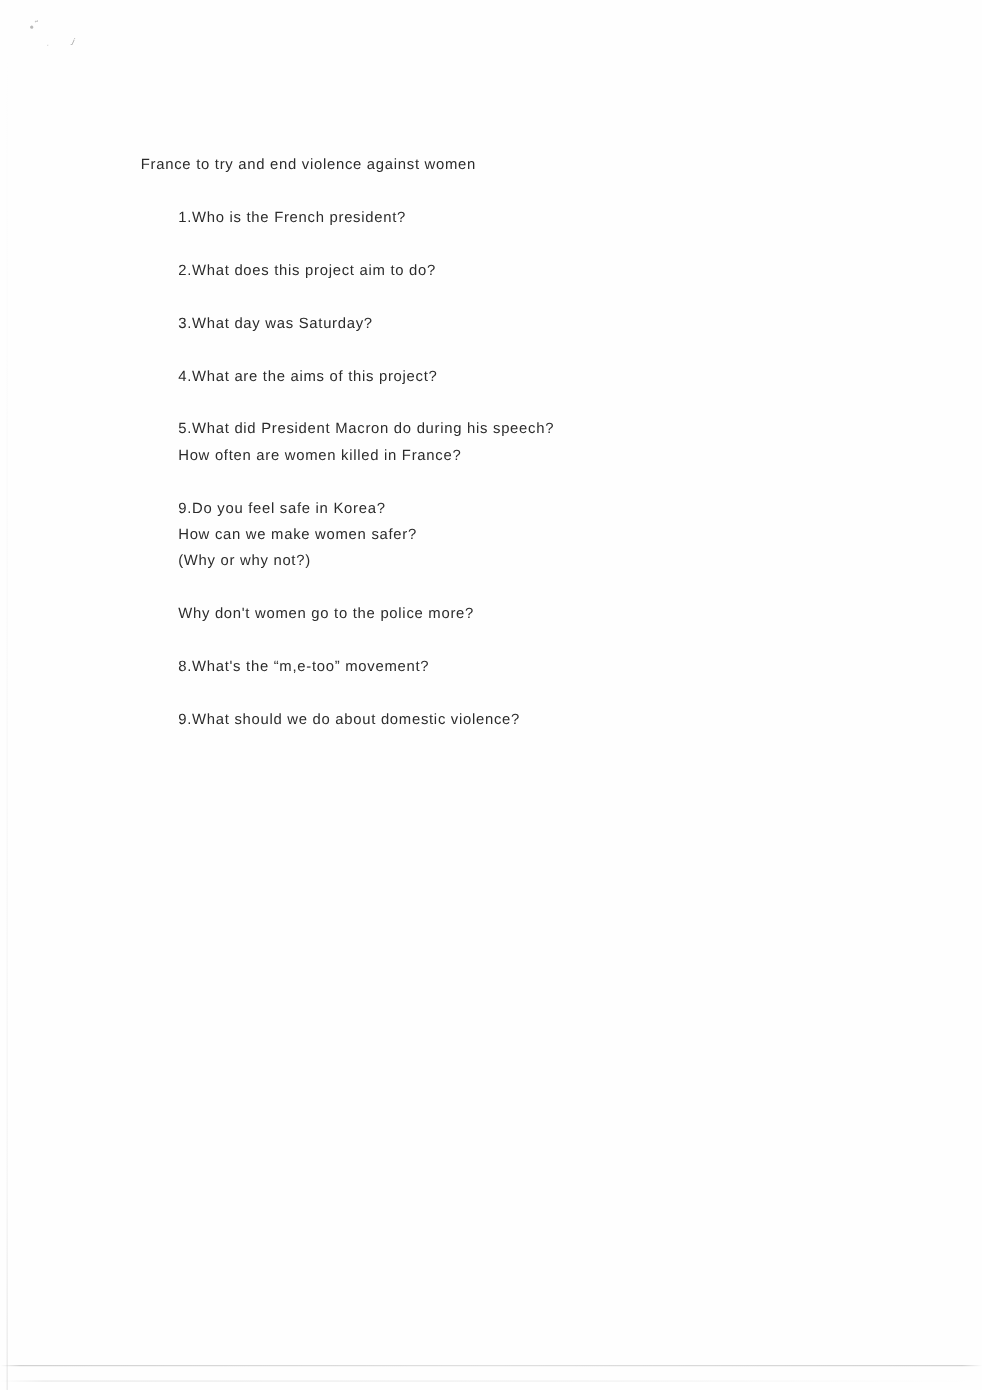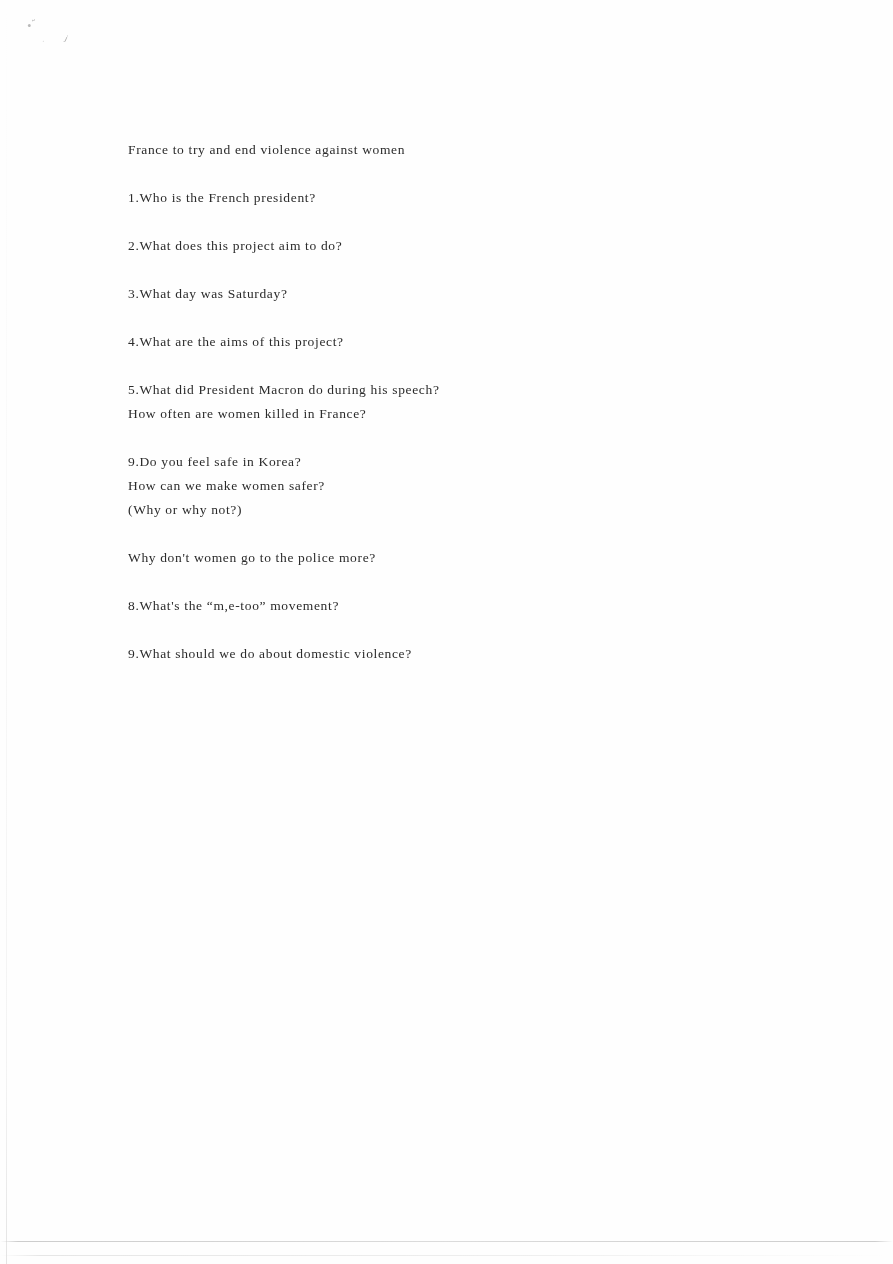--- a/index.html
+++ b/index.html
@@ -29,29 +29,30 @@
   .smudge-b { left: 42px; top: 38px; transform: rotate(12deg); font-size: 8px; color: #cfcfcf; }
   .smudge-c { left: 66px; top: 30px; transform: rotate(24deg); font-size: 13px; color: #aeaeae; }
 
   .doc-body {
     position: absolute;
     left: 128px;
     top: 138px;
     width: 640px;
   }
   .line {
-    font-family: Liberation Serif, serif;
+    font-family: Liberation Sans, sans-serif;
     font-size: 13.5px;
     letter-spacing: 0.65px;
     color: #2b2b2b;
     line-height: 24px;
     white-space: pre-wrap;
   }
   .block {
     margin-bottom: 24px;
+    margin-left: 34px;
   }
   .block:last-child {
     margin-bottom: 0;
   }
   .title-block {
     margin-bottom: 24px;
   }
   
   .bottom-edge {
     position: absolute;

